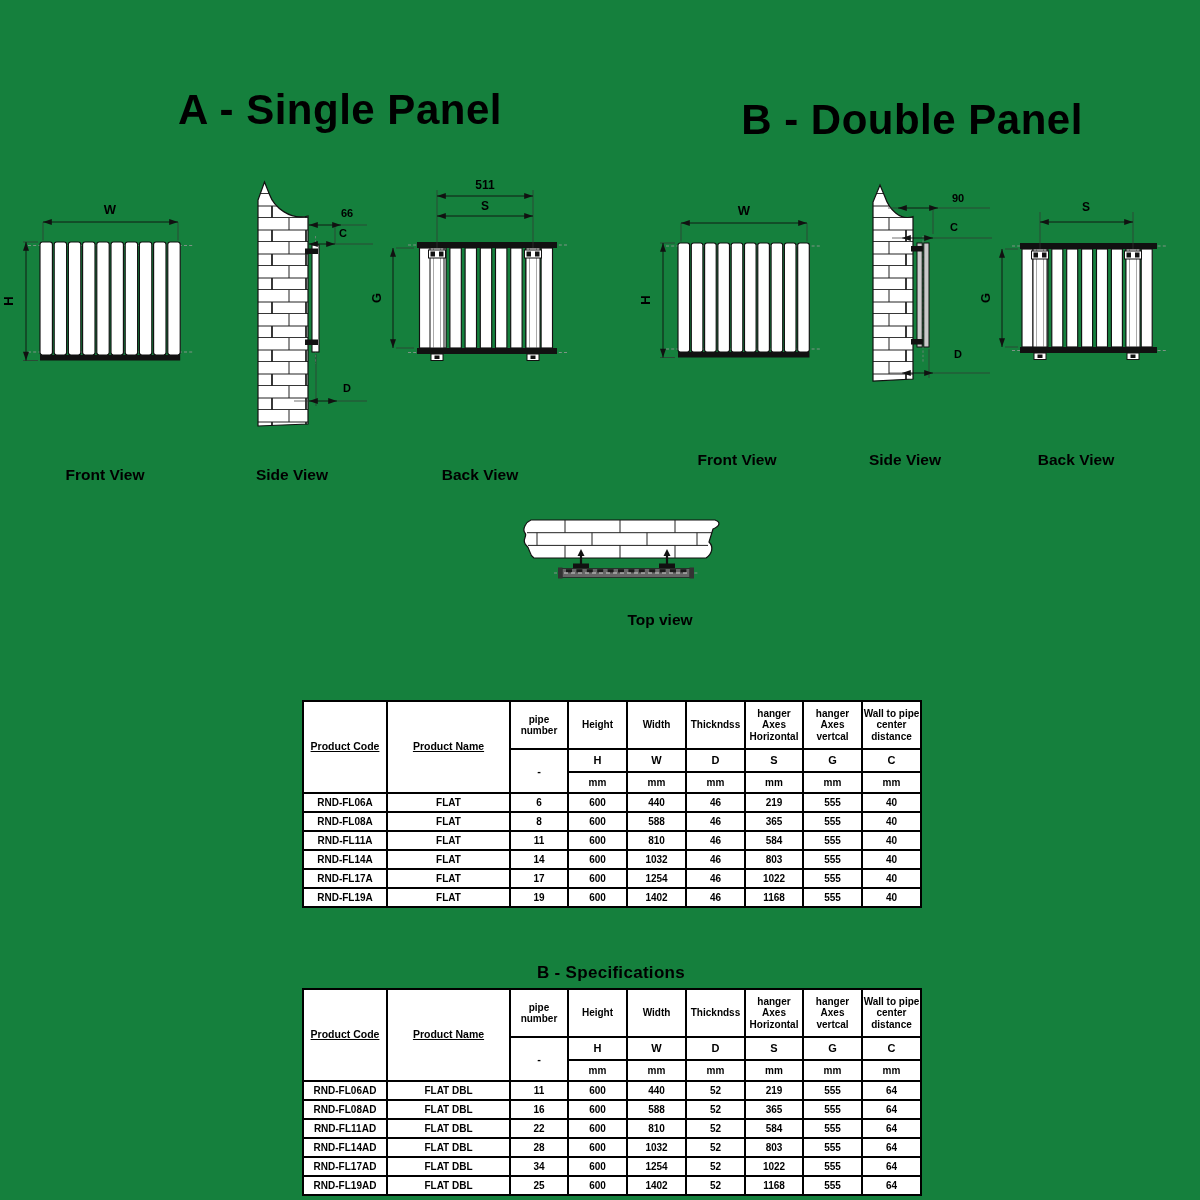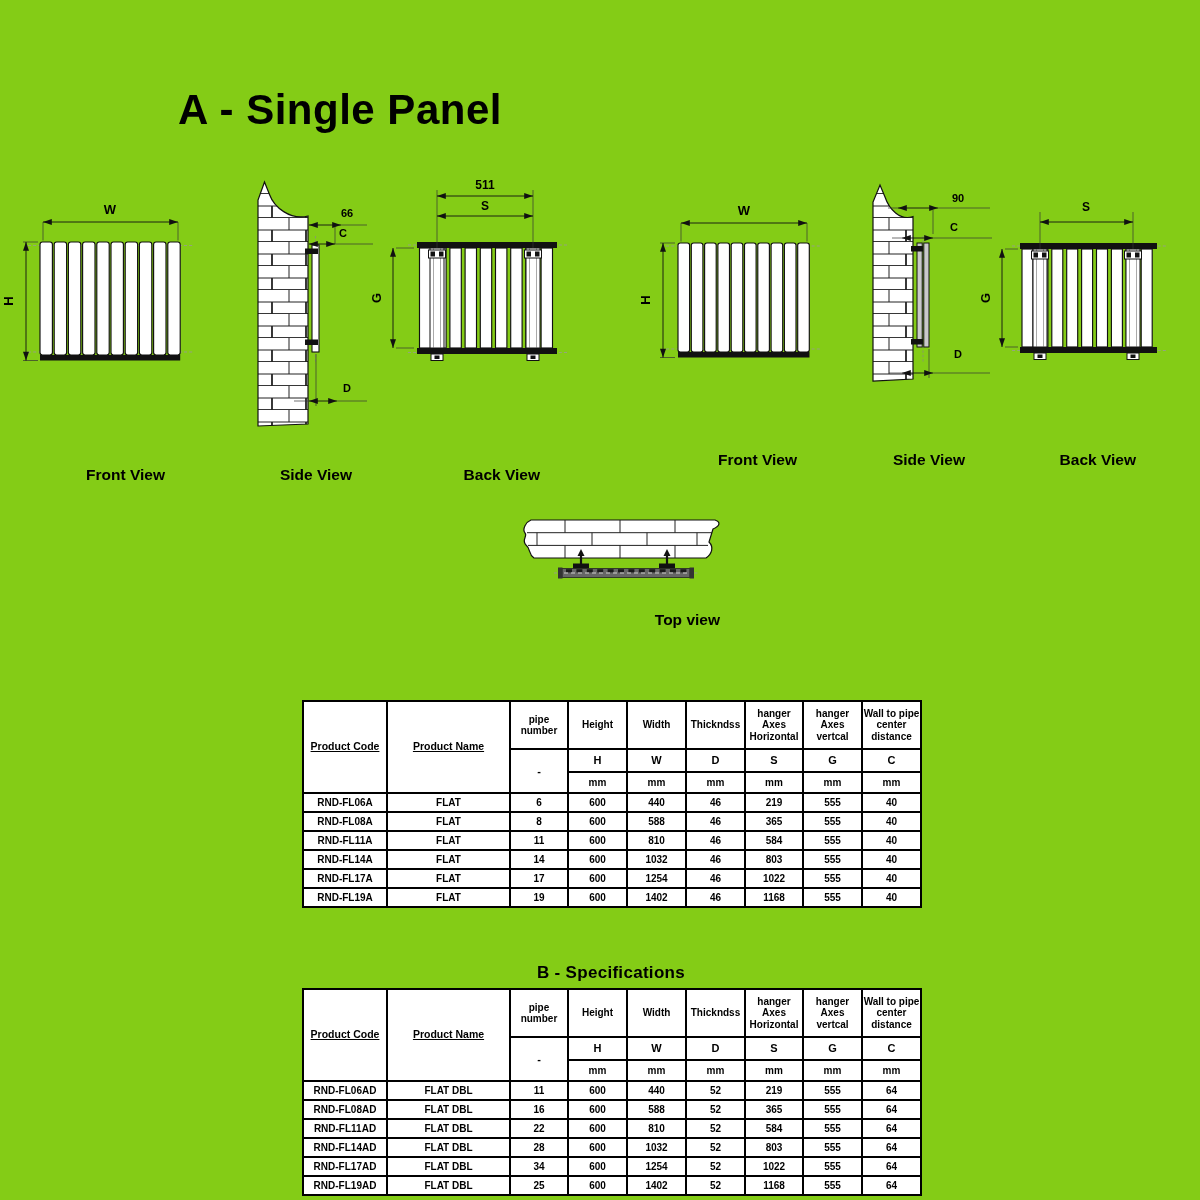--- a/index.html
+++ b/index.html
@@ -1,19 +1,19 @@
 <!DOCTYPE html>
 <html><head>
 <meta charset="utf-8">
 <style>
   html,body{margin:0;padding:0;background:#fff;}
-  #canvas{position:relative;width:1200px;height:1200px;background:#84cc16;overflow:hidden;
+  #canvas{position:relative;width:1200px;height:1200px;background:#15803d;overflow:hidden;
           font-family:"Liberation Sans",sans-serif;color:#000;}
   .ttl{position:absolute;font-weight:bold;font-size:42px;letter-spacing:.5px;text-align:center;width:420px;}
-  .vlabel{position:absolute;width:120px;text-align:right;font-size:15.5px;font-weight:bold;}
+  .vlabel{position:absolute;width:120px;text-align:center;font-size:15.5px;font-weight:bold;}
   .dwg{position:absolute;}
   .dim{stroke:#111;stroke-width:.9;fill:none;}
   .ext{stroke:#333;stroke-width:.7;fill:none;}
   .dax{stroke:#999;stroke-width:.8;stroke-dasharray:3 2.2;fill:none;}
   .dax2{stroke:#888;stroke-width:.7;stroke-dasharray:2.4 2;fill:none;}
   .tube{fill:#fff;stroke:#111;stroke-width:1.15;}
   .chan{fill:#fff;stroke:#111;stroke-width:1;}
   .chl{stroke:#555;stroke-width:.5;}
   .blk{fill:#111;}
   .brk{fill:#fff;stroke:#111;stroke-width:1;}
@@ -29,20 +29,21 @@
   tr.hrow2 td{height:21px;font-size:11px;font-weight:bold;}
   tr.hrow3 td{height:19px;font-size:10px;font-weight:bold;}
   tr.drow td{height:17px;font-size:10px;font-weight:bold;}
 </style>
 </head>
 <body>
 
 <div id="canvas">
 
   <div class="ttl" style="left:130px;top:86px;">A - Single Panel</div>
+  <div class="ttl" style="left:702px;top:96px;">B - Double Panel</div>
 
   <svg class="dwg" style="left:0;top:170px;" width="580" height="300" viewBox="0 0 580 300">
     <defs>
       <marker id="arA" viewBox="0 0 10 8" markerWidth="10" markerHeight="8" refX="9.2" refY="4" orient="auto-start-reverse" markerUnits="userSpaceOnUse">
         <path d="M9.2,4 L0.4,1 L0.4,7 Z" fill="#111"></path>
       </marker>
       <pattern id="brA" width="34" height="24" patternUnits="userSpaceOnUse">
         <rect width="34" height="24" fill="#fff"></rect>
         <path d="M0,12 H34 M0,23.6 H34 M17,0 V12 M0.4,12 V24 M33.6,12 V24" stroke="#222" stroke-width="1" fill="none"></path>
       </pattern>

